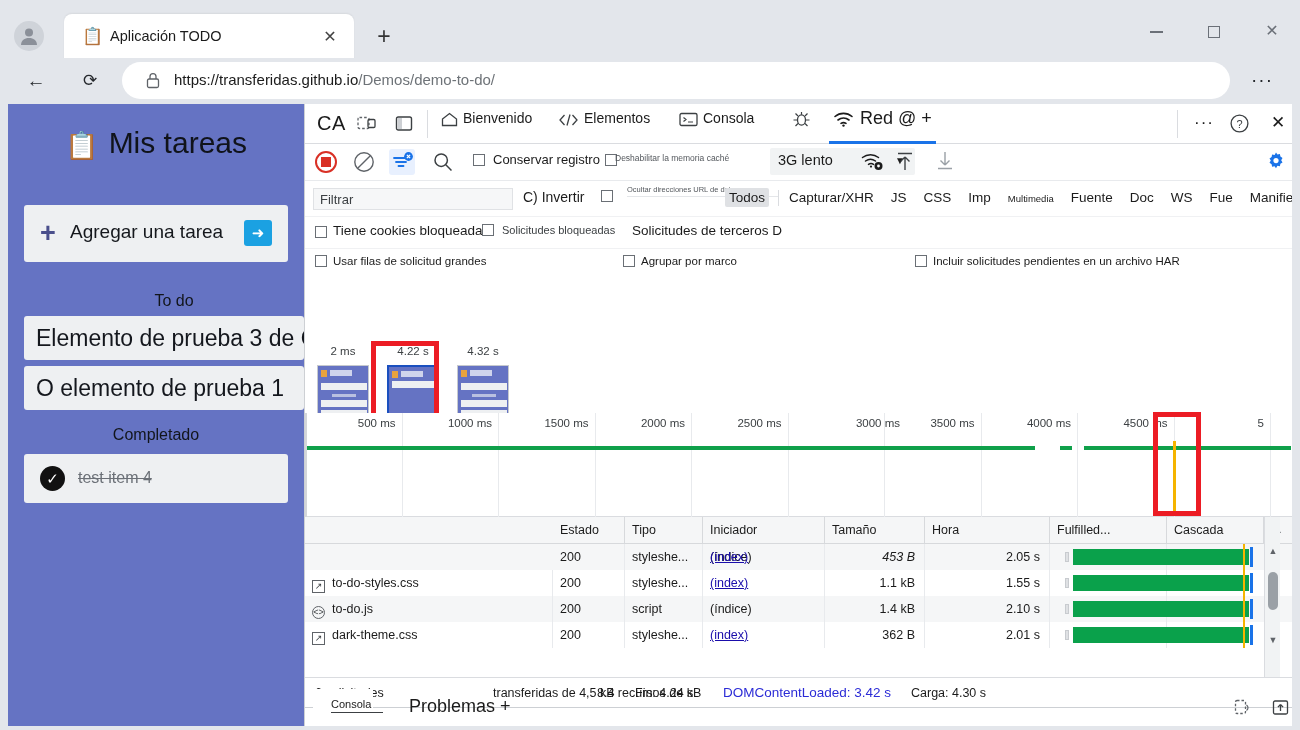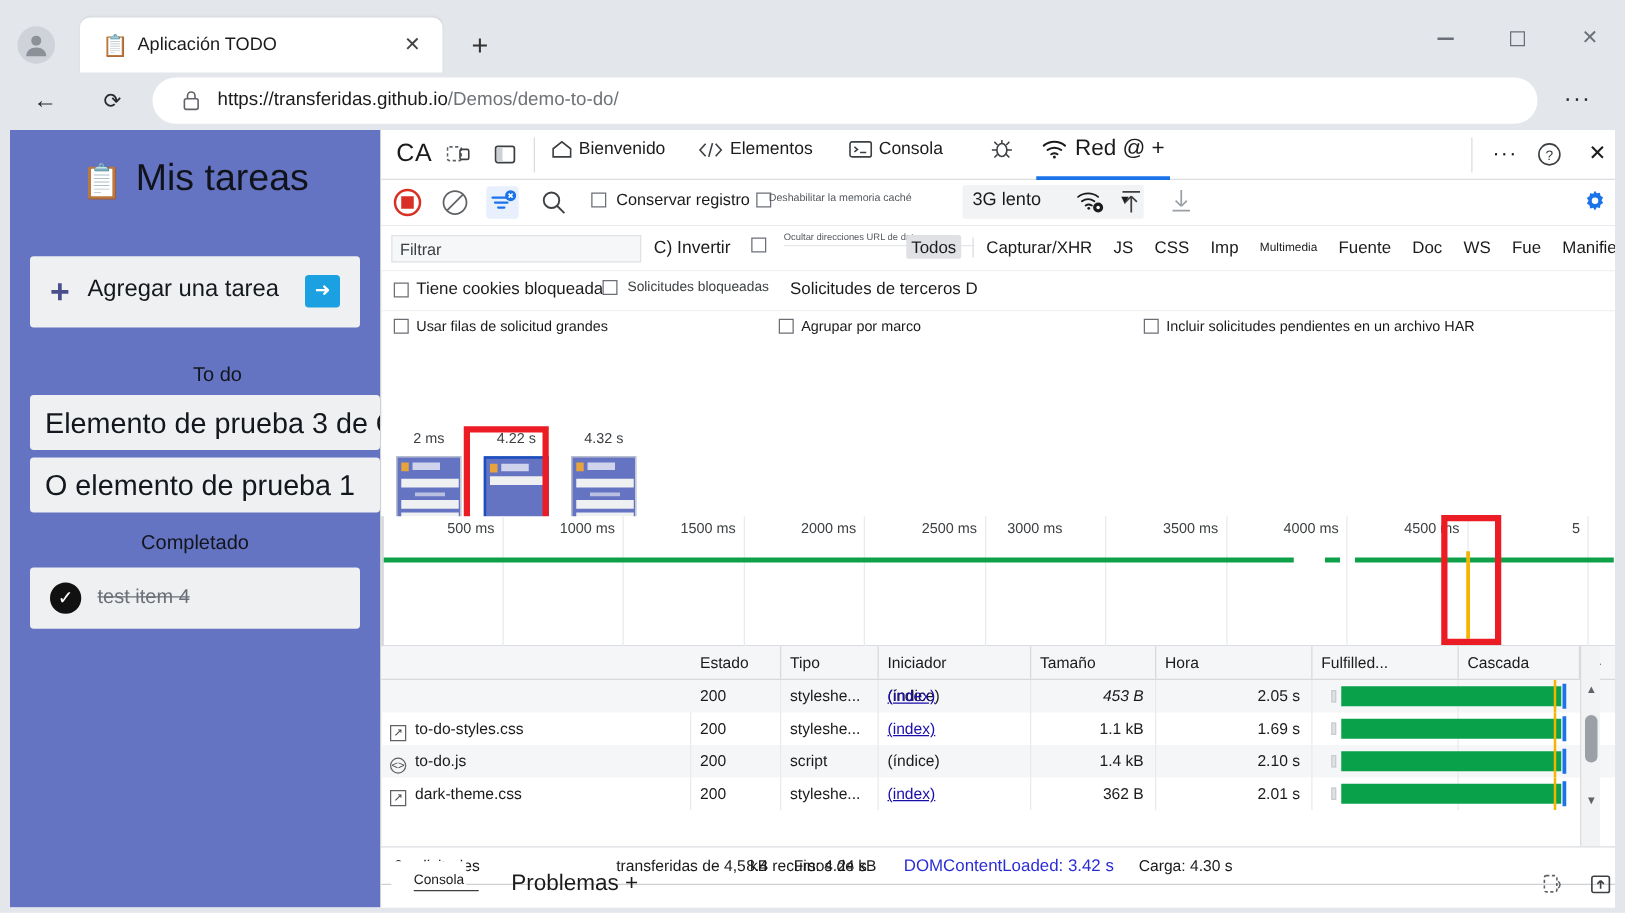--- a/index.html
+++ b/index.html
@@ -638,21 +638,21 @@
             <div class="ovl" style="left: 20.5px; width: 70px;">500 ms</div>
             <div class="ovt" style="left: 193px;"></div>
             <div class="ovl" style="left: 117px; width: 70px;">1000 ms</div>
             <div class="ovt" style="left: 289.5px;"></div>
             <div class="ovl" style="left: 213.5px; width: 70px;">1500 ms</div>
             <div class="ovt" style="left: 386px;"></div>
             <div class="ovl" style="left: 310px; width: 70px;">2000 ms</div>
             <div class="ovt" style="left: 482.5px;"></div>
             <div class="ovl" style="left: 406.5px; width: 70px;">2500 ms</div>
             <div class="ovt" style="left: 579px;"></div>
-            <div class="ovl" style="left: 475px; width: 70px;">3000 ms</div>
+            <div class="ovl" style="left: 525px; width: 70px;">3000 ms</div>
             <div class="ovt" style="left: 675.5px;"></div>
             <div class="ovl" style="left: 599.5px; width: 70px;">3500 ms</div>
             <div class="ovt" style="left: 772px;"></div>
             <div class="ovl" style="left: 696px; width: 70px;">4000 ms</div>
             <div class="ovt" style="left: 868.5px;"></div>
             <div class="ovl" style="left: 792.5px; width: 70px;">4500 ms</div>
             <div class="ovt" style="left: 965px;"></div>
             <div class="ovl" style="left: 889px; width: 70px;">5</div>
           </div>
         <div id="ov-greenline">
@@ -690,21 +690,21 @@
                 <span class="ye" style="left:186px"></span>
                 <span class="bl" style="left:193px"></span>
               </div>
             </div>
             <div class="trow" style="top: 53px;">
               <div class="tc" style="left: 0px; width: 248px;"><span class="ric">↗</span><span>to-do-styles.css</span></div>
               <div class="tc" style="left: 248px; width: 72px;">200</div>
               <div class="tc" style="left: 320px; width: 78px;">styleshe...</div>
               <div class="tc" style="left: 398px; width: 122px;"><a href="#">(index)</a></div>
               <div class="tc num" style="left: 520px; width: 100px;">1.1 kB</div>
-              <div class="tc num" style="left: 620px; width: 125px;">1.69 s</div>
+              <div class="tc num" style="left: 620px; width: 125px;">1.55 s</div>
               <div class="tc" style="left: 745px; width: 117px;"></div>
               <div class="wf">
                 <span class="pre"></span>
                 <span class="bar" style="width:176px"></span>
                 <span class="ye" style="left:186px"></span>
                 <span class="bl" style="left:193px"></span>
               </div>
             </div>
             <div class="trow alt" style="top: 79px;">
               <div class="tc" style="left: 0px; width: 248px;"><span class="ric rnd">&lt;&gt;</span><span>to-do.js</span></div>

